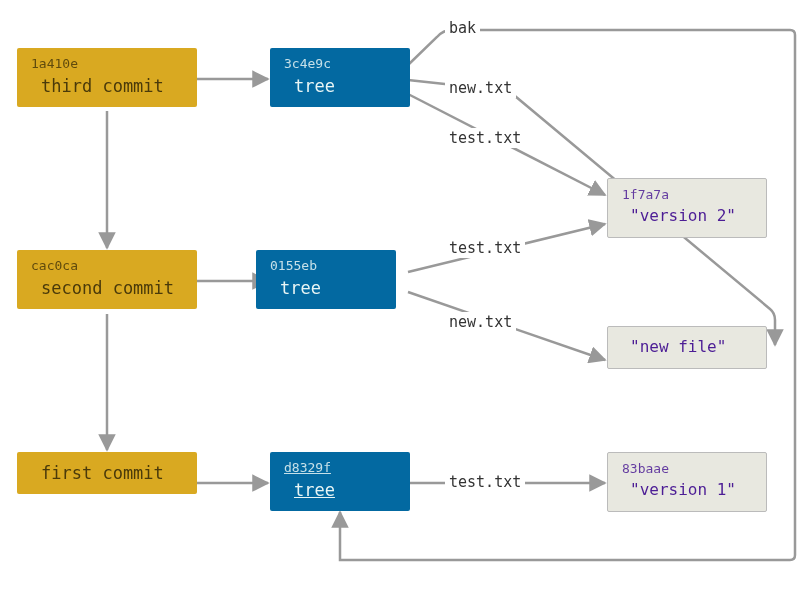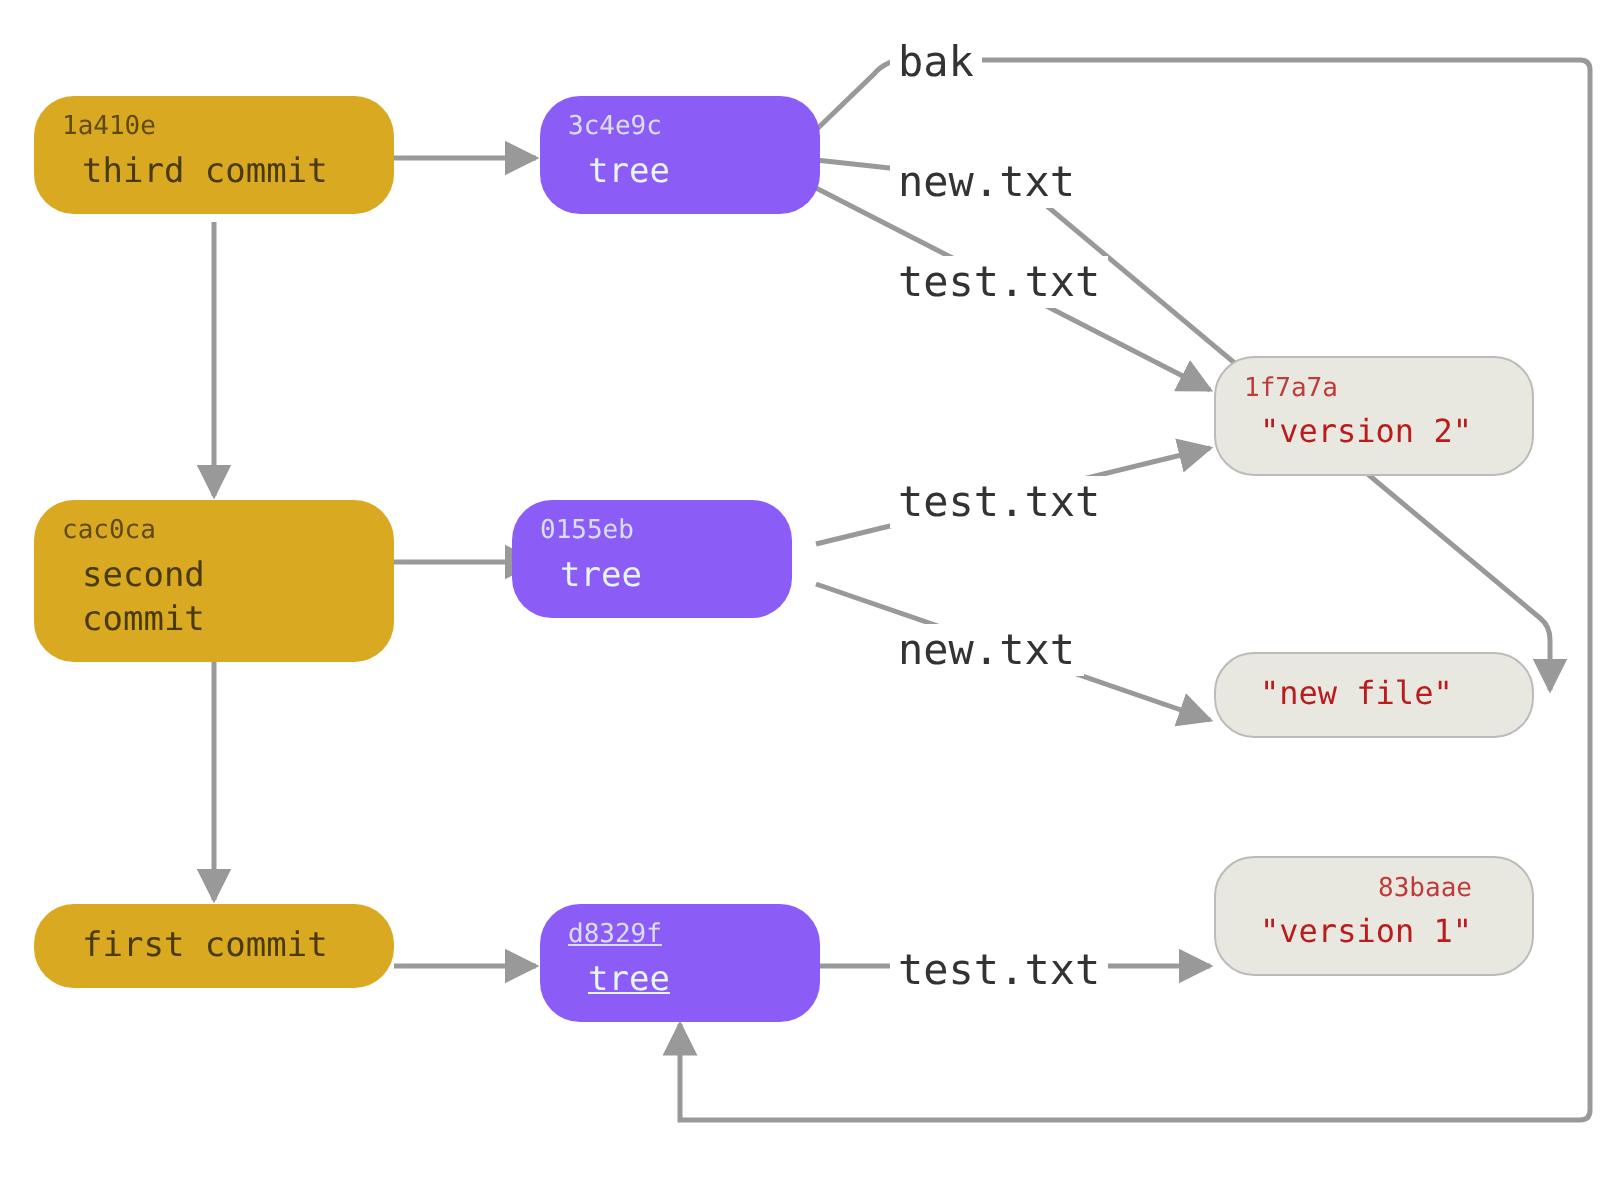--- a/index.html
+++ b/index.html
@@ -12,57 +12,57 @@
     overflow: hidden;
   }
   svg.arrows {
     position: absolute;
     top: 0; left: 0;
     width: 800px; height: 595px;
     pointer-events: none;
   }
   .node {
     position: absolute;
-    border-radius: 20px;
-    padding: 8px 30px 10px 14px;
+    border-radius: 2px;
+    padding: 8px 12px 10px 14px;
     line-height: 1.3;
   }
   .commit {
     background: #d9a921;
     color: #4a3a0a;
     width: 180px;
   }
   .tree {
-    background: #8b5cf6;
+    background: #0369a1;
     color: #e8f5f5;
     width: 140px;
   }
   .blob {
     background: #e8e8e0;
     border: 1px solid #bbb;
-    color: #b91c1c;
+    color: #4c1d95;
     width: 160px;
   }
   .hash {
     font-size: 13px;
     opacity: 0.85;
   }
   .label {
     font-size: 17px;
     padding-left: 10px;
     padding-top: 2px;
   }
   .blob .label {
     font-size: 16px;
     padding-left: 8px;
   }
   .edge-label {
     position: absolute;
     background: #fff;
-    font-size: 21px;
+    font-size: 15px;
     color: #333;
     padding: 1px 4px;
     white-space: nowrap;
   }
 </style>
 </head>
 <body>
 
 <svg class="arrows" viewBox="0 0 800 595">
   <defs>
@@ -115,21 +115,21 @@
   <div class="label">tree</div>
 </div>
 
 <div class="node blob" style="top:178px; left:607px;">
   <div class="hash">1f7a7a</div>
   <div class="label">"version 2"</div>
 </div>
 <div class="node blob" style="top:326px; left:607px;">
   <div class="label">"new file"</div>
 </div>
-<div class="node blob" style="top:428px; left:607px;text-align:right;">
+<div class="node blob" style="top:452px; left:607px;">
   <div class="hash">83baae</div>
   <div class="label">"version 1"</div>
 </div>
 
 <div class="edge-label" style="top:18px; left:445px;">bak</div>
 <div class="edge-label" style="top:78px; left:445px;">new.txt</div>
 <div class="edge-label" style="top:128px; left:445px;">test.txt</div>
 <div class="edge-label" style="top:238px; left:445px;">test.txt</div>
 <div class="edge-label" style="top:312px; left:445px;">new.txt</div>
 <div class="edge-label" style="top:472px; left:445px;">test.txt</div>

